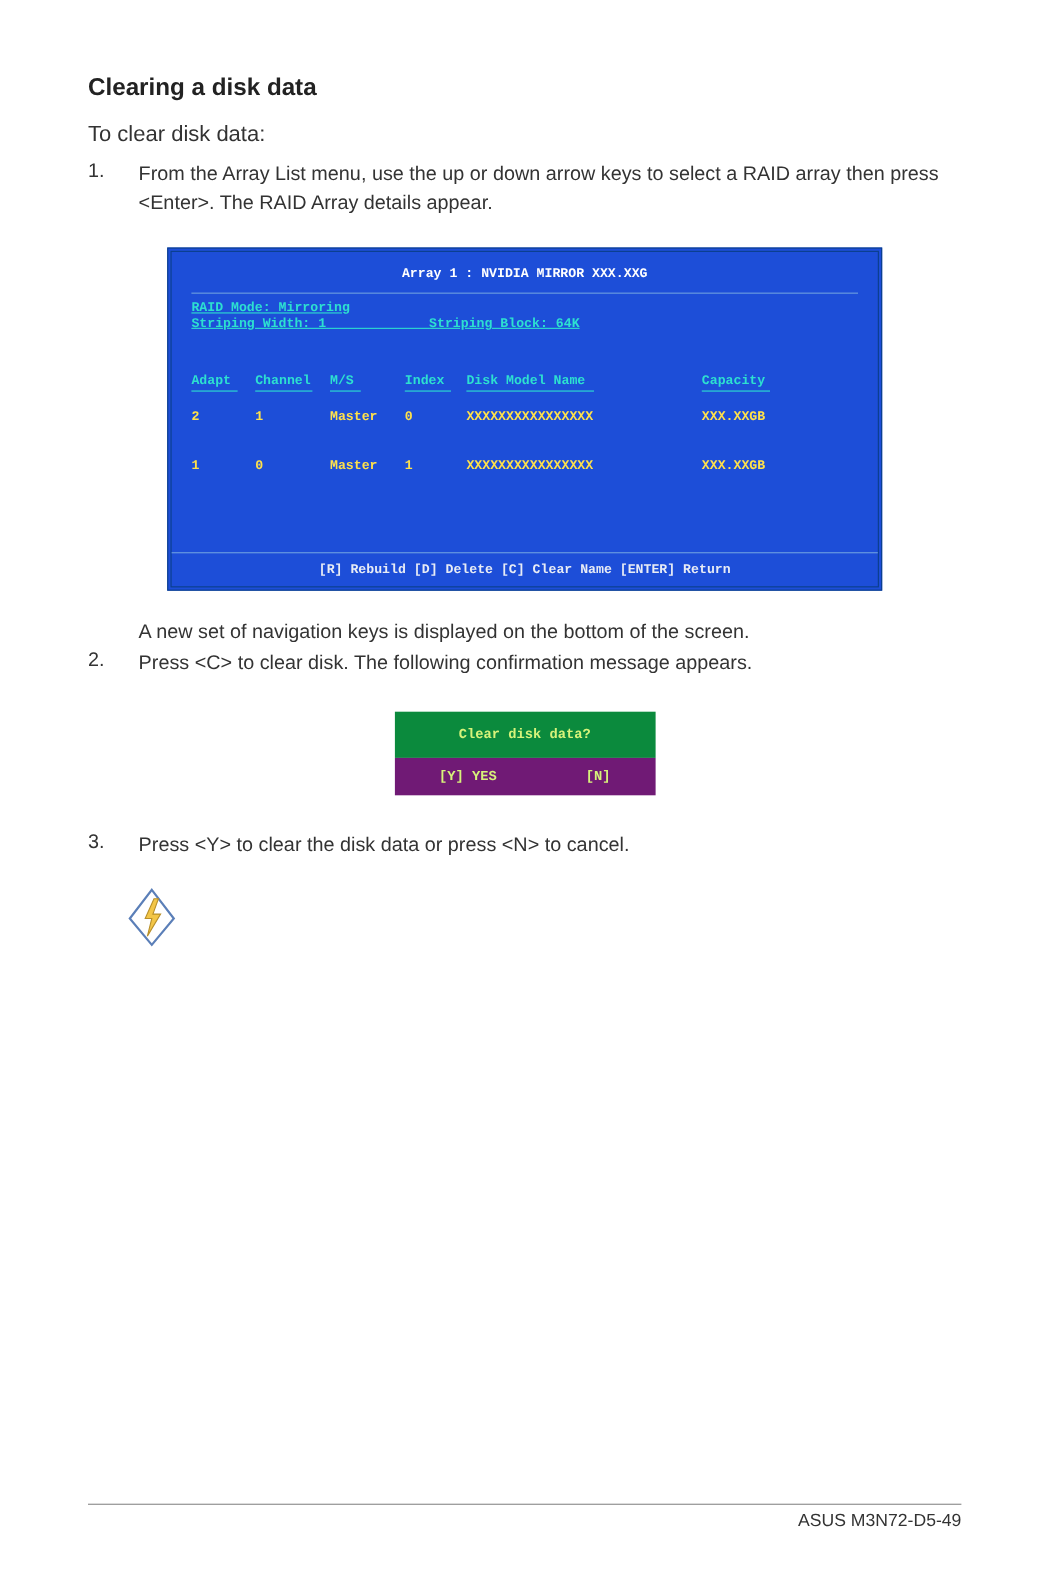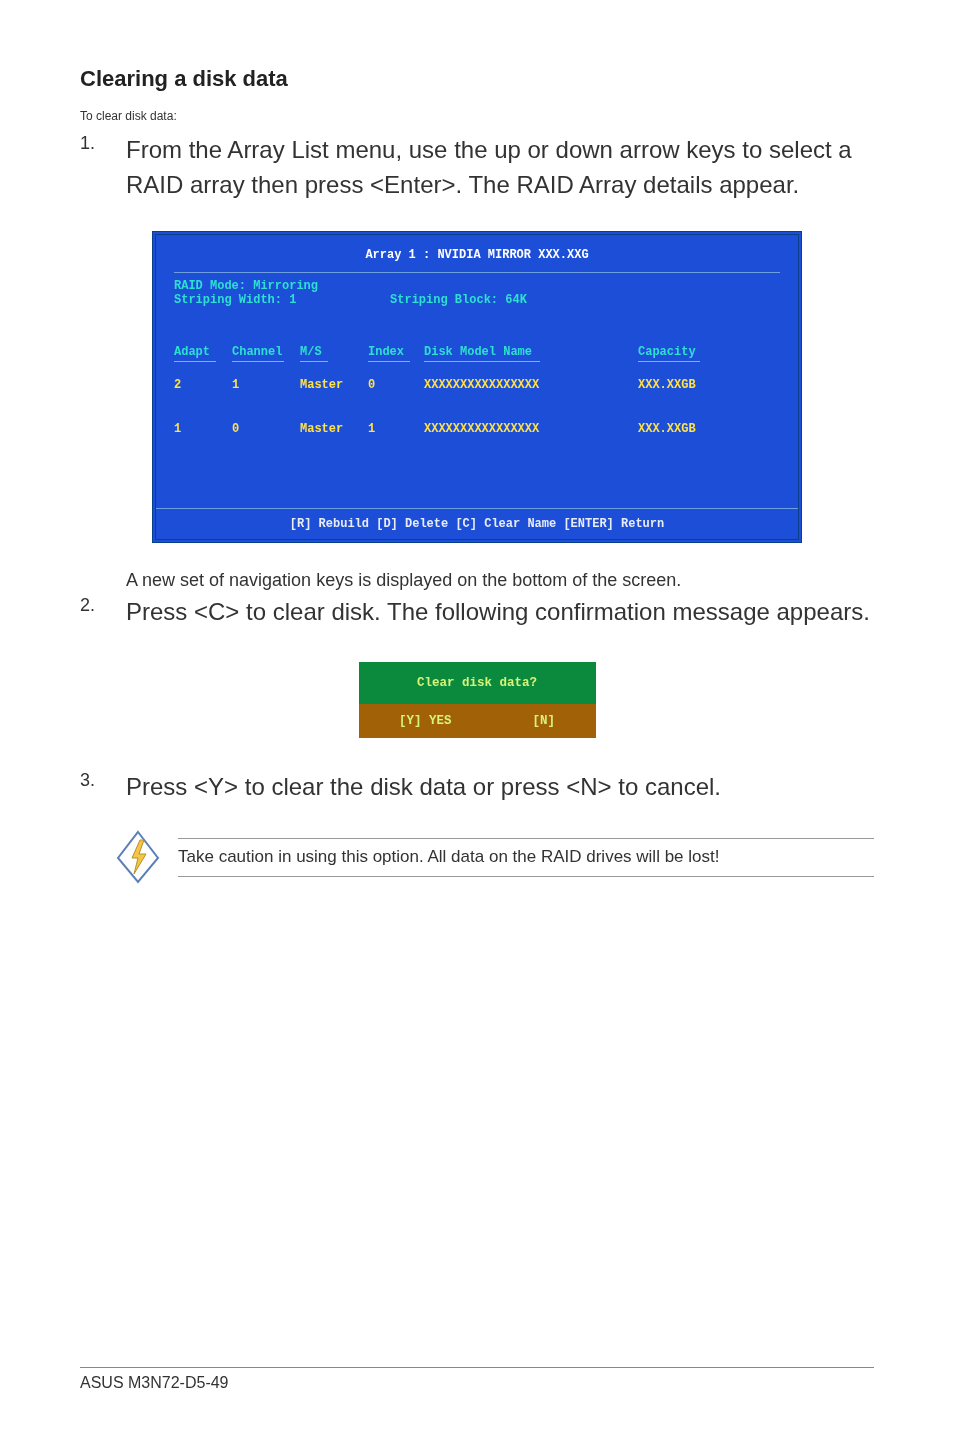--- a/index.html
+++ b/index.html
@@ -12,38 +12,38 @@
     padding: 66px 80px 0 80px;
     position: relative;
   }
   .heading {
     font-size: 22px;
     font-weight: bold;
     color: #222;
     margin-bottom: 16px;
   }
   .body-text {
-    font-size: 12px;
+    font-size: 20px;
     line-height: 1.45;
     color: #333;
     margin-bottom: 8px;
   }
   .list-row {
     display: flex;
     gap: 24px;
     margin-bottom: 6px;
   }
   .list-num {
     width: 22px;
     font-size: 18px;
     color: #333;
     flex-shrink: 0;
   }
   .list-text {
-    font-size: 24px;
+    font-size: 18px;
     line-height: 1.45;
     color: #333;
     flex: 1;
   }
   .indent-text {
     font-size: 18px;
     line-height: 1.45;
     color: #333;
     margin-left: 46px;
     margin-bottom: 2px;
@@ -67,21 +67,21 @@
     color: #fff;
     padding: 2px 0 0 0;
     line-height: 1.4;
   }
   .term-section {
     border-top: 1px solid #6ea0e0;
     margin-top: 8px;
     padding-top: 6px;
     min-height: 230px;
   }
-  .term-row { white-space: pre; }
+  .term-row { white-space: pre; text-decoration: underline; }
   .cyan { color: #2de0d0; }
   .white { color: #e8ecf5; }
   .term-footer {
     border-top: 1px solid #6ea0e0;
     text-align: center;
     padding: 8px 0;
   }
   .green-box-wrap {
     display: flex;
     justify-content: center;
@@ -93,21 +93,21 @@
     font-size: 12.5px;
     font-weight: bold;
   }
   .green-top {
     background: #0b8a3d;
     color: #d7f37a;
     text-align: center;
     padding: 14px 0;
   }
   .green-bottom {
-    background: #a16207;
+    background: #701a75;
     color: #d7f37a;
     padding: 10px 0;
     display: flex;
     justify-content: space-around;
     text-align: right;
   }
   .note-wrap {
     display: flex;
     align-items: center;
     gap: 18px;
@@ -131,21 +131,21 @@
   }
   .note-col { flex: 1; }
   .page-footer {
     position: absolute;
     bottom: 46px;
     left: 80px;
     right: 80px;
     border-top: 1px solid #888;
     padding-top: 6px;
     display: flex;
-    justify-content: flex-start;
+    justify-content: flex-end;
     font-size: 16px;
     color: #333;
   }
   .underline-row {
     display: flex;
     white-space: pre;
     margin-bottom: 2px;
   }
   .underline-cell { color: #2de0d0; border-top: 1px solid #2de0d0; height: 0; margin-top: 2px; }
   .header-cells { display: flex; white-space: pre; color: #2de0d0; margin-top: 28px; }
@@ -212,23 +212,18 @@
 <div class="list-row">
   <div class="list-num">3.</div>
   <div class="list-text">Press &lt;Y&gt; to clear the disk data or press &lt;N&gt; to cancel.</div>
 </div>
 
 <div class="note-wrap">
   <svg class="note-icon" viewBox="0 0 44 54">
     <polygon points="22,2 42,28 22,52 2,28" fill="#ffffff" stroke="#5b7fb8" stroke-width="2"></polygon>
     <polygon points="24,10 16,28 22,28 18,44 30,24 23,24 28,10" fill="#f3c648" stroke="#b8902a" stroke-width="1"></polygon>
   </svg>
-  <div class="note-col">
-    <hr class="note-rule">
-    <div class="note-text">Take caution in using this option. All data on the RAID drives will be lost!</div>
-    <hr class="note-rule bottom">
-  </div>
 </div>
 
 <div class="page-footer">
   <span>ASUS M3N72-D</span>
   <span>5-49</span>
 </div>
 
 </body></html>

